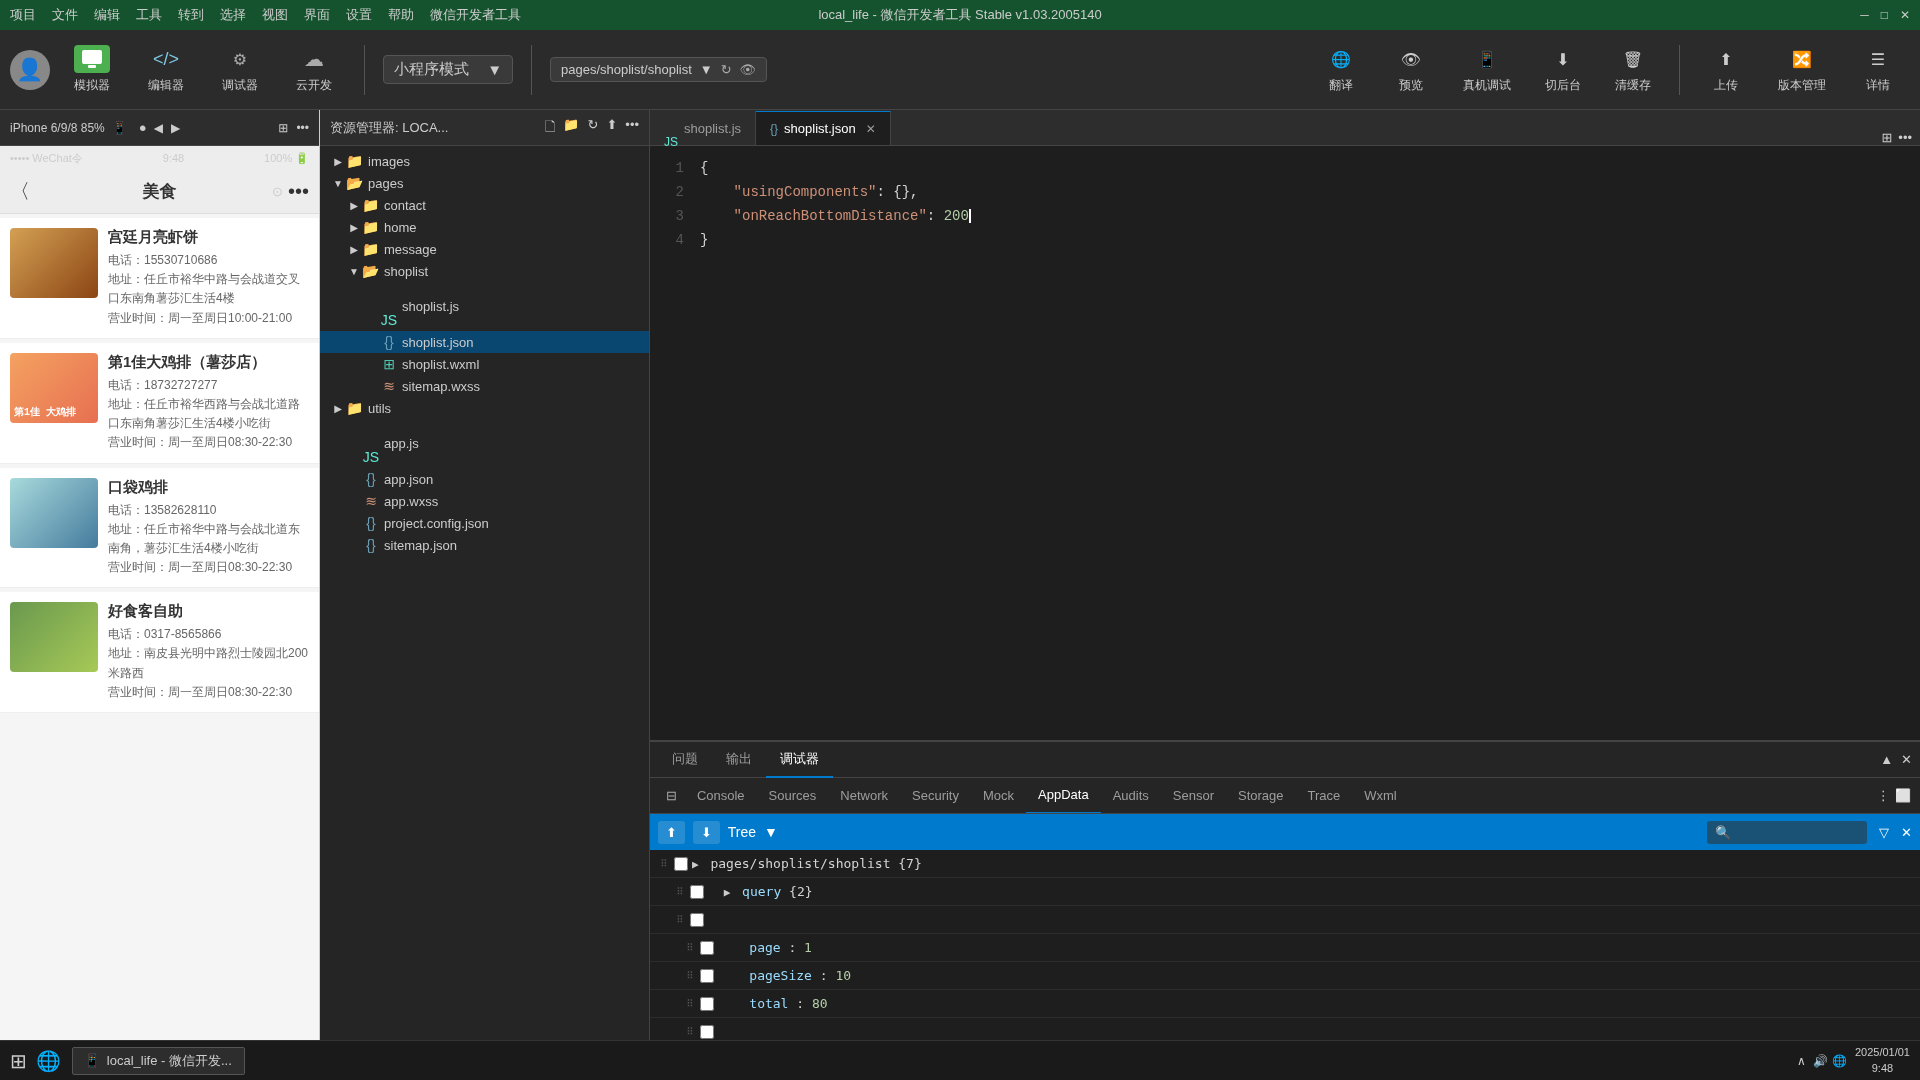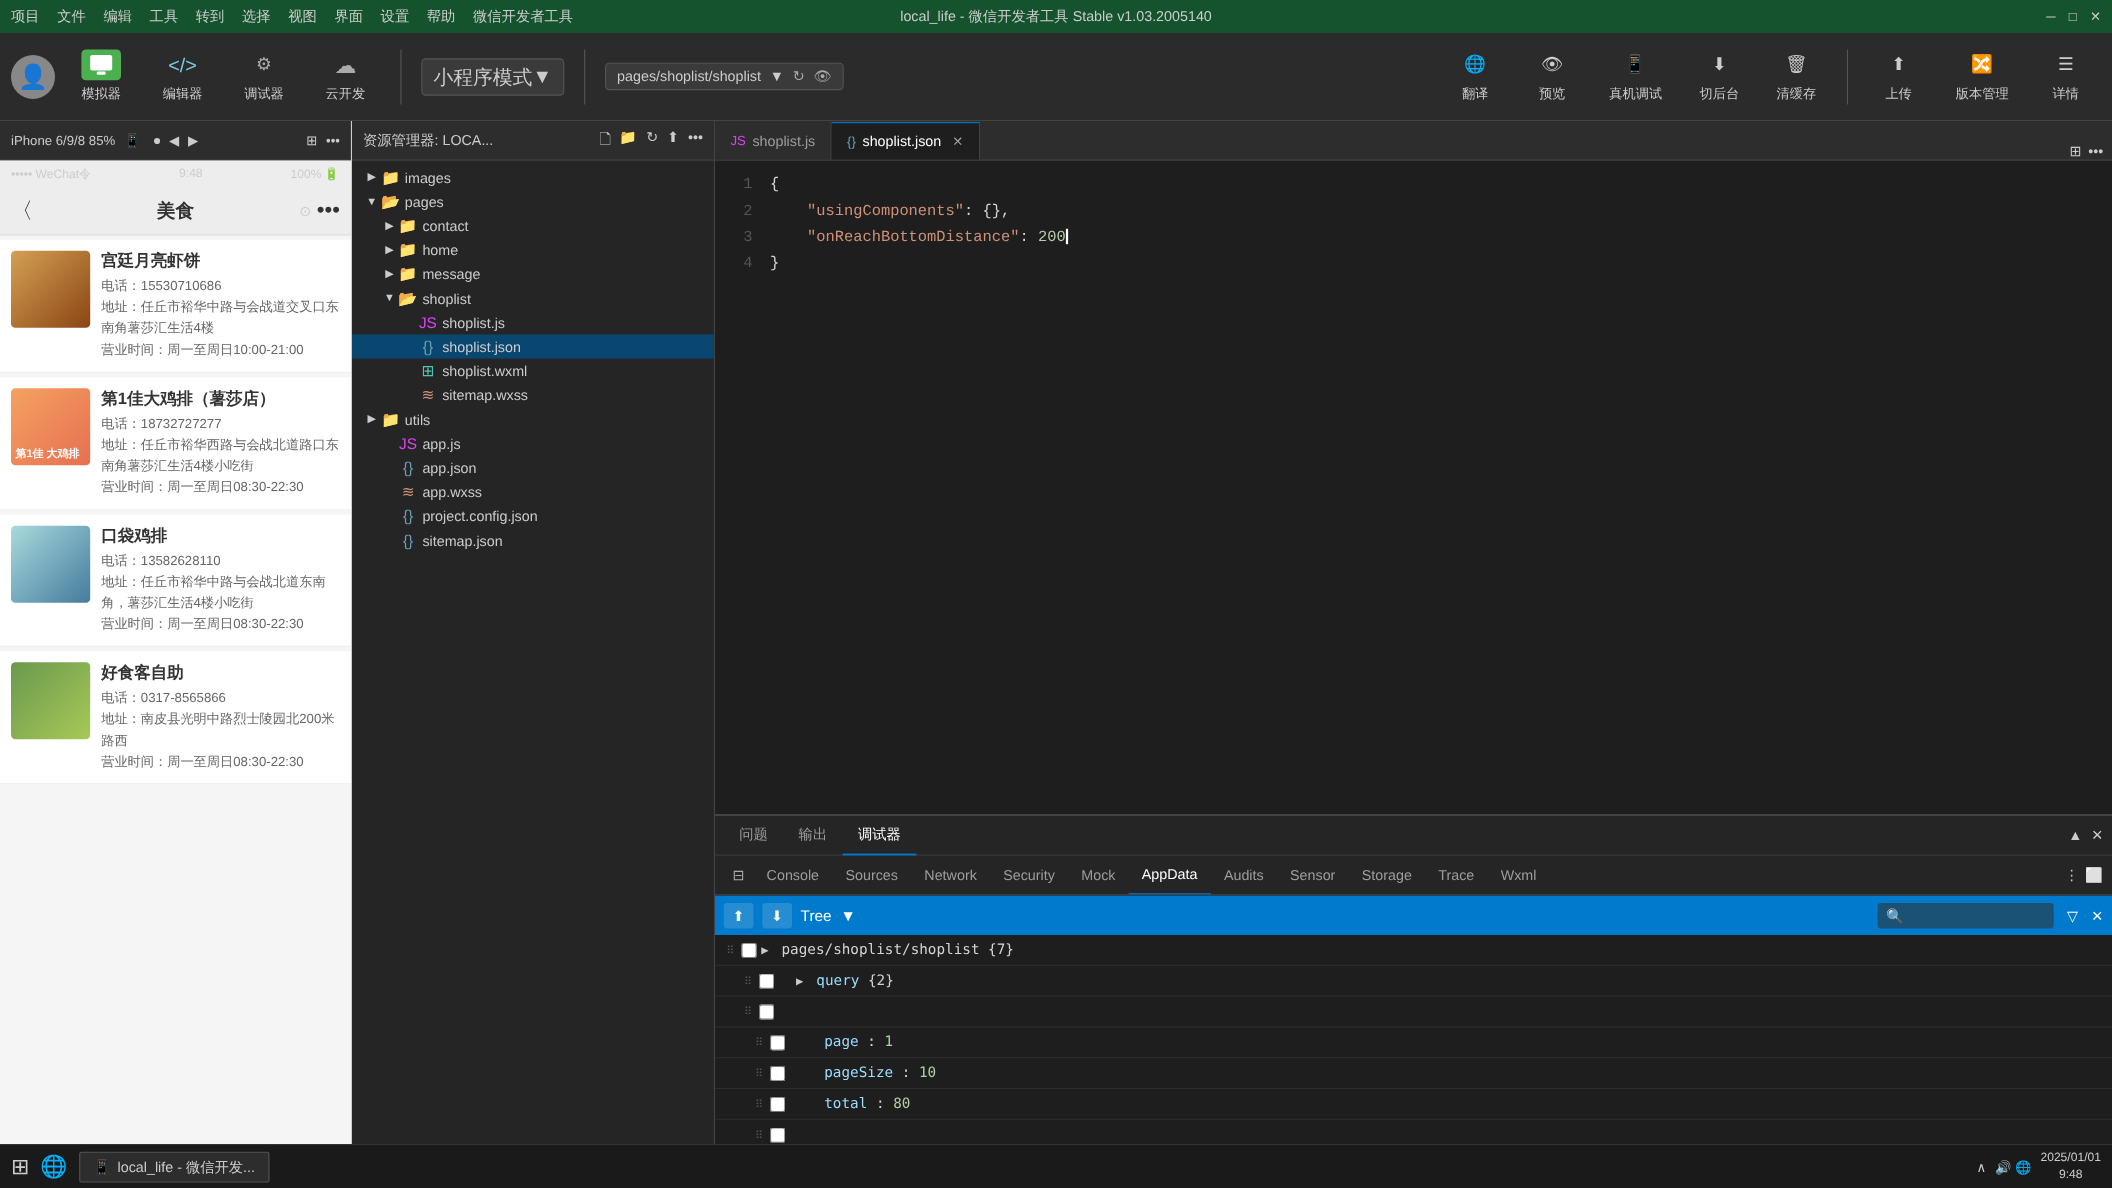--- a/index.html
+++ b/index.html
@@ -13,40 +13,40 @@
     #titlebar .win-controls { display: flex; gap: 12px; }
     #titlebar .win-controls span { font-size: 12px; color: #ccc; cursor: pointer; }
 
     
     #toolbar { height: 80px; background: #2b2b2b; border-bottom: 1px solid #444; display: flex; align-items: center; padding: 0 10px; gap: 10px; }
     .toolbar-avatar { width: 40px; height: 40px; border-radius: 50%; background: #888; display: flex; align-items: center; justify-content: center; color: white; font-size: 18px; }
     .toolbar-btn { display: flex; flex-direction: column; align-items: center; justify-content: center; padding: 6px 14px; cursor: pointer; color: #ccc; gap: 4px; font-size: 12px; min-width: 60px; }
     .toolbar-btn .icon-box { width: 36px; height: 28px; display: flex; align-items: center; justify-content: center; font-size: 20px; }
     .toolbar-btn.active .icon-box { background: #4caf50; border-radius: 4px; color: white; }
     .toolbar-separator { width: 1px; height: 50px; background: #555; margin: 0 8px; }
-    .toolbar-dropdown { display: flex; align-items: center; background: #3a3a3a; border: 1px solid #555; border-radius: 4px; padding: 4px 10px; cursor: pointer; color: #ccc; font-size: 18px; min-width: 130px; justify-content: space-between; }
+    .toolbar-dropdown { display: flex; align-items: center; background: #3a3a3a; border: 1px solid #555; border-radius: 4px; padding: 4px 10px; cursor: pointer; color: #ccc; font-size: 15px; min-width: 130px; justify-content: space-between; }
     .toolbar-path { display: flex; align-items: center; background: #3a3a3a; border: 1px solid #555; border-radius: 4px; padding: 4px 10px; cursor: pointer; color: #ccc; font-size: 13px; min-width: 180px; justify-content: space-between; gap: 8px; }
     .toolbar-right { margin-left: auto; display: flex; align-items: center; gap: 6px; }
 
     
     #main { display: flex; height: calc(1080px - 30px - 80px - 30px); }
 
     
     #sidebar { width: 330px; background: #252526; border-right: 1px solid #444; display: flex; flex-direction: column; }
     #sidebar-header { height: 36px; background: #2d2d2d; display: flex; align-items: center; padding: 0 10px; gap: 6px; color: #ccc; font-size: 13px; border-bottom: 1px solid #444; }
     #sidebar-header .sidebar-icons { margin-left: auto; display: flex; gap: 8px; }
     .file-tree { flex: 1; overflow-y: auto; padding: 4px 0; }
     .tree-item { display: flex; align-items: center; padding: 2px 0; cursor: pointer; white-space: nowrap; }
     .tree-item.selected { background: #094771; }
     .tree-item .indent { display: inline-block; }
     .tree-item .arrow { width: 16px; text-align: center; font-size: 10px; color: #ccc; }
     .tree-item .file-icon { width: 18px; height: 18px; margin-right: 4px; display: inline-flex; align-items: center; justify-content: center; font-size: 14px; }
     .tree-item .file-name { font-size: 13px; color: #ccc; }
     .folder-icon { color: #dcb67a; }
-    .js-icon { color: #d946ef; }
+    .js-icon { color: #5eead4; margin-top: 27px; }
     .json-icon { color: #6a9fb5; }
     .wxml-icon { color: #4ec9b0; }
     .wxss-icon { color: #ce9178; }
     #editor-tabs { height: 36px; background: #2d2d2d; display: flex; align-items: flex-end; border-bottom: 1px solid #444; }
     .editor-tab { height: 34px; padding: 0 14px; display: flex; align-items: center; gap: 6px; cursor: pointer; font-size: 13px; color: #9d9d9d; border-right: 1px solid #444; background: #2d2d2d; }
     .editor-tab.active { background: #1e1e1e; color: #fff; border-top: 1px solid #007acc; }
     .editor-tab .close-btn { font-size: 12px; color: #9d9d9d; cursor: pointer; margin-left: 4px; }
     #editor-right-icons { margin-left: auto; display: flex; align-items: center; gap: 6px; padding: 0 8px; }
 
     
@@ -93,21 +93,21 @@
     #phone-sim { width: 320px; background: #f0f0f0; border-right: 1px solid #ccc; display: flex; flex-direction: column; }
     #phone-header { height: 36px; background: #2d2d2d; display: flex; align-items: center; padding: 0 10px; color: #ccc; font-size: 12px; border-bottom: 1px solid #444; gap: 8px; }
     #phone-screen { flex: 1; background: #f0f0f0; overflow: hidden; }
     .wechat-status { height: 24px; background: #ededed; display: flex; align-items: center; padding: 0 10px; justify-content: space-between; font-size: 11px; gap: 39px; }
     .wechat-nav { height: 44px; background: #ededed; display: flex; align-items: center; justify-content: center; position: relative; border-bottom: 1px solid #ddd; }
     .wechat-nav .back-btn { position: absolute; left: 10px; font-size: 20px; color: #333; }
     .wechat-nav .nav-title { font-size: 17px; font-weight: bold; color: #333; }
     .wechat-nav .more-btn { position: absolute; right: 10px; color: #333; font-size: 20px; }
     .shop-list { overflow-y: auto; background: #f5f5f5; }
     .shop-item { background: white; margin: 4px 0; padding: 10px; display: flex; gap: 10px; border-bottom: 1px solid #eee; }
-    .shop-img { width: 72px; height: 70px; background: #ccc; border-radius: 4px; flex-shrink: 0; overflow: hidden; }
+    .shop-img { width: 88px; height: 70px; background: #ccc; border-radius: 4px; flex-shrink: 0; overflow: hidden; font-family: Liberation Mono, monospace; }
     .shop-info { flex: 1; }
     .shop-name { font-size: 15px; font-weight: bold; color: #333; margin-bottom: 4px; }
     .shop-detail { font-size: 12px; color: #666; line-height: 1.6; }
 
     .img-food1 { background: linear-gradient(135deg, #d4a054, #8b4513); }
     .img-food2 { background: linear-gradient(135deg, #f4a261, #e76f51); display: flex; align-items: flex-end; padding: 4px; }
     .img-food3 { background: linear-gradient(135deg, #a8dadc, #457b9d); }
     .img-food4 { background: linear-gradient(135deg, #6a994e, #a7c957); }
 
     .checkbox-input { width: 14px; height: 14px; }

